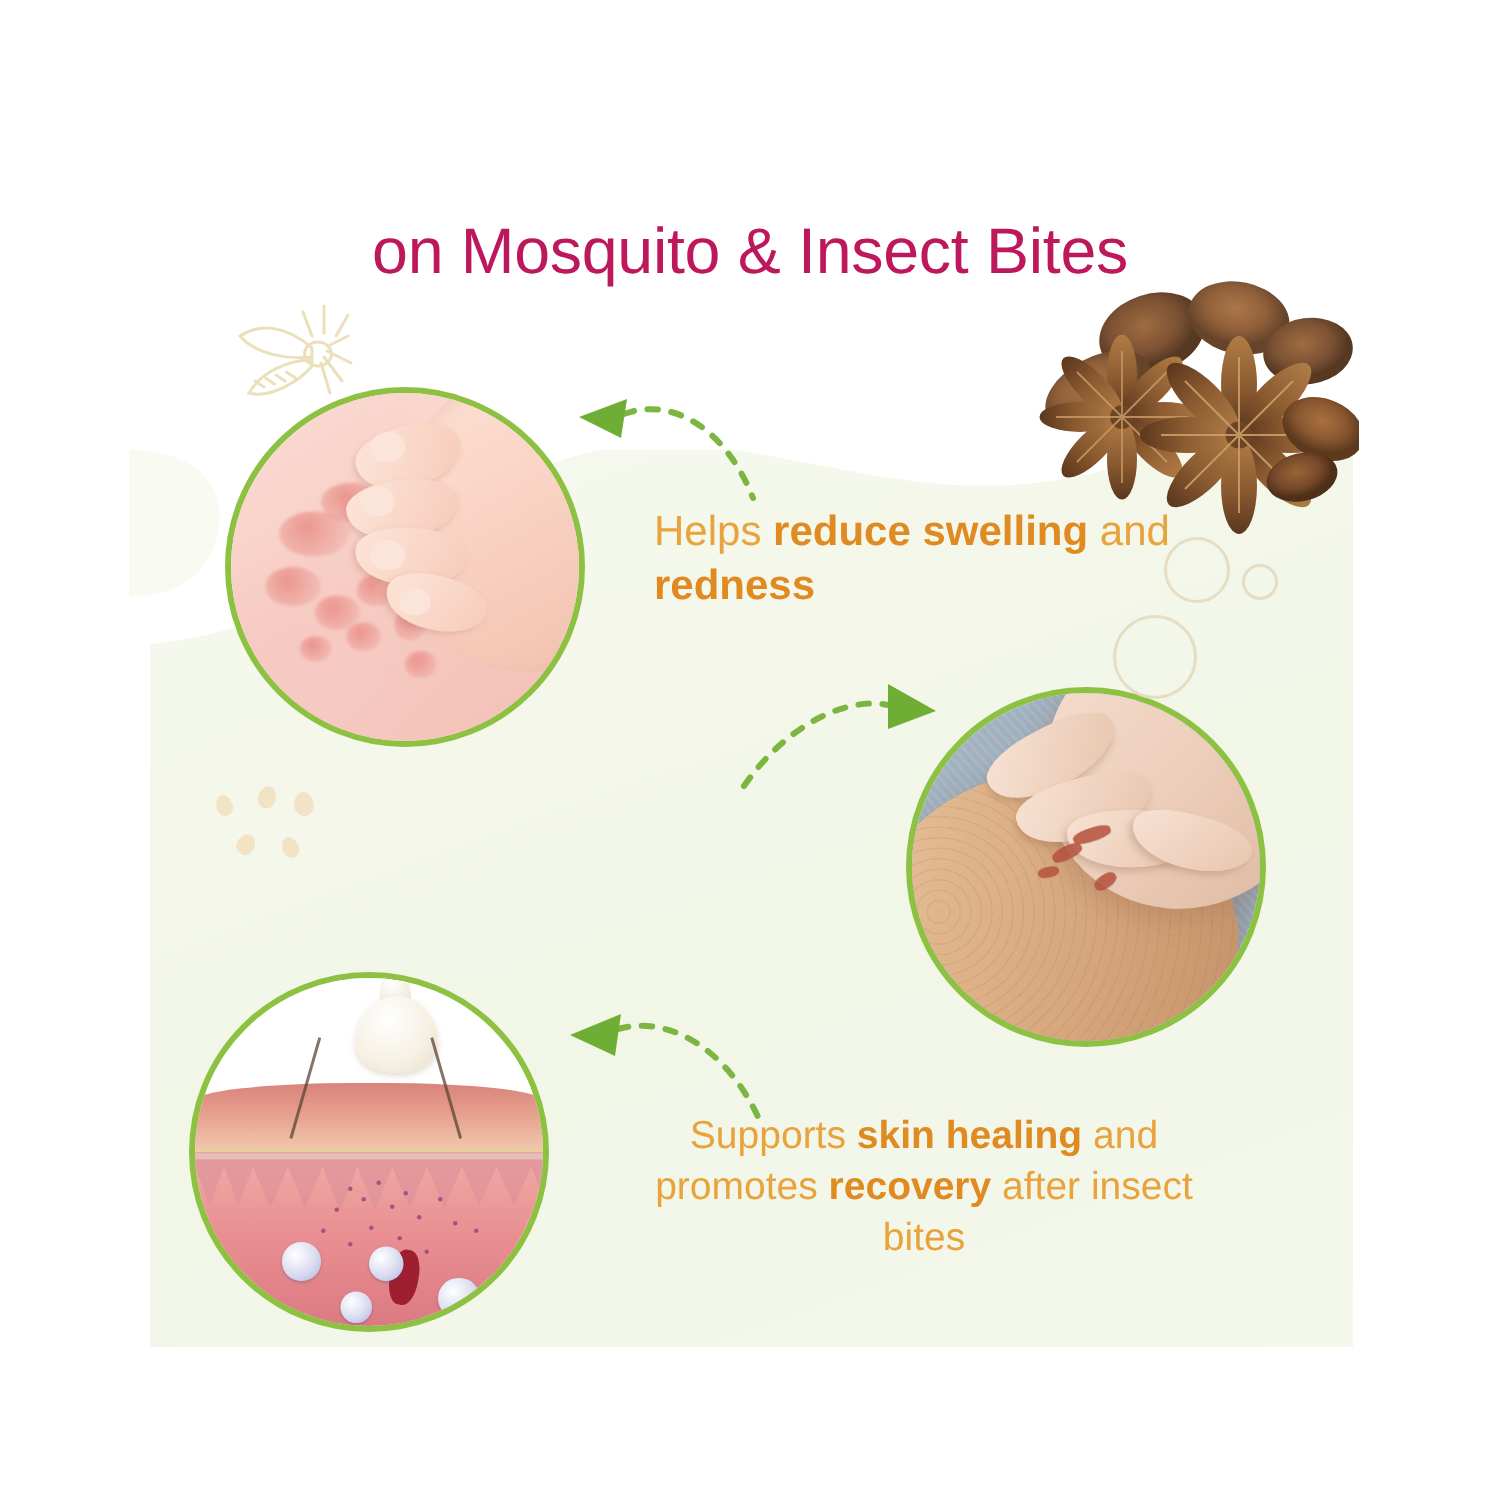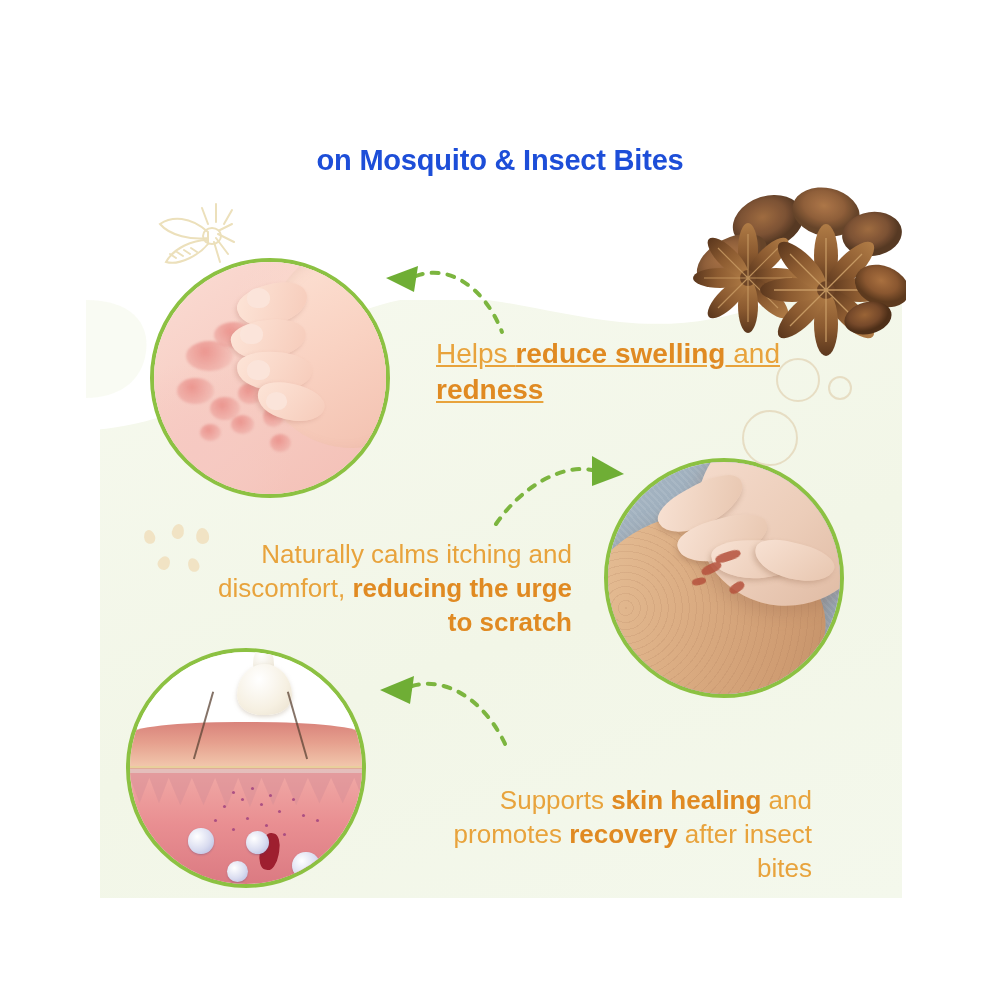--- a/index.html
+++ b/index.html
@@ -8,21 +8,21 @@
   .panel-wash{position:absolute;left:100px;top:300px;width:802px;height:598px;
     background:linear-gradient(160deg,#f6f9ee 0%,#f2f6e7 55%,#f4f8ec 100%);}
   
   .wave{position:absolute;left:0;top:0;width:1000px;height:470px;}
   .wave svg{display:block;}
 
   
   .title-wrap{position:absolute;left:0;top:138px;width:1000px;text-align:center;z-index:14;}
   .title-line1{font-size:40px;font-weight:bold;color:#e08a22;letter-spacing:-0.3px;
     line-height:1.06;white-space:nowrap;}
-  .title-line2{font-size:29px;font-weight:bold;color:#1d4ed8;letter-spacing:-0.2px;
+  .title-line2{font-size:43px;font-weight:normal;color:#be185d;letter-spacing:-0.2px;
     line-height:1.25;margin-top:4px;white-space:nowrap;}
 
   
   .circle{position:absolute;border-radius:50%;border:4px solid #8cc142;overflow:hidden;
     box-sizing:border-box;z-index:10;}
   .circle .art{position:absolute;inset:0;}
 
   #circle-rash{left:150px;top:258px;width:240px;height:240px;}
   #circle-scratch{left:604px;top:458px;width:240px;height:240px;}
   #circle-skin{left:126px;top:648px;width:240px;height:240px;}
@@ -93,23 +93,23 @@
 
   
   .arrow{position:absolute;z-index:11;}
   #arrow-1{left:376px;top:252px;width:140px;height:86px;}
   #arrow-2{left:488px;top:452px;width:146px;height:92px;}
   #arrow-3{left:368px;top:662px;width:152px;height:92px;}
 
   
   .benefit{position:absolute;color:#e8a33c;z-index:13;line-height:1.3;}
   .benefit b{color:#e08a22;font-weight:bold;}
-  #benefit-1{left:436px;top:336px;width:360px;font-size:28px;text-align:left;text-decoration:underline;}
+  #benefit-1{left:436px;top:336px;width:360px;font-size:28px;text-align:left;}
   #benefit-2{left:196px;top:538px;width:376px;font-size:26px;text-align:right;}
-  #benefit-3{left:420px;top:740px;width:392px;font-size:26px;text-align:right;margin-top:44px;}
+  #benefit-3{left:420px;top:740px;width:392px;font-size:26px;text-align:center;}
 
   
   #mosquito-icon{position:absolute;left:146px;top:192px;width:110px;height:92px;z-index:11;}
   #seed-dots{position:absolute;left:138px;top:518px;width:96px;height:64px;z-index:11;}
   .seed{position:absolute;background:#f0e2c2;border-radius:52% 48% 46% 54%/60% 56% 44% 40%;opacity:.95;}
   #bubbles{position:absolute;left:766px;top:352px;width:120px;height:118px;z-index:11;}
   .bubble{position:absolute;border:2px solid #e4d8bc;border-radius:50%;opacity:.85;}
 </style>
 </head>
 <body>
@@ -278,21 +278,20 @@
   </div>
 
   <div id="seed-dots">
     <div class="seed" style="left:6px;top:12px;width:11px;height:14px;transform:rotate(-18deg);"></div>
     <div class="seed" style="left:34px;top:6px;width:12px;height:15px;transform:rotate(12deg);"></div>
     <div class="seed" style="left:58px;top:10px;width:13px;height:16px;transform:rotate(-8deg);"></div>
     <div class="seed" style="left:20px;top:38px;width:12px;height:14px;transform:rotate(24deg);"></div>
     <div class="seed" style="left:50px;top:40px;width:11px;height:14px;transform:rotate(-24deg);"></div>
   </div>
 
-  <div class="benefit" id="benefit-2"><span>Naturally calms itching and discomfort, </span><b>reducing the urge to scratch</b></div>
 
   <div class="circle" id="circle-skin">
     <div class="art">
       <div class="cs-white"></div>
       <div class="cs-epi"></div>
       <div class="cs-line" style="top:49%;height:3px;background:#e9cf9c;"></div>
       <div class="cs-line" style="top:52%;height:2px;background:#d8b27c;opacity:.8;"></div>
       <div class="cs-derm"></div>
       <div class="cs-wave">
         <svg width="100%" height="100%" viewBox="0 0 240 52" preserveAspectRatio="none">

